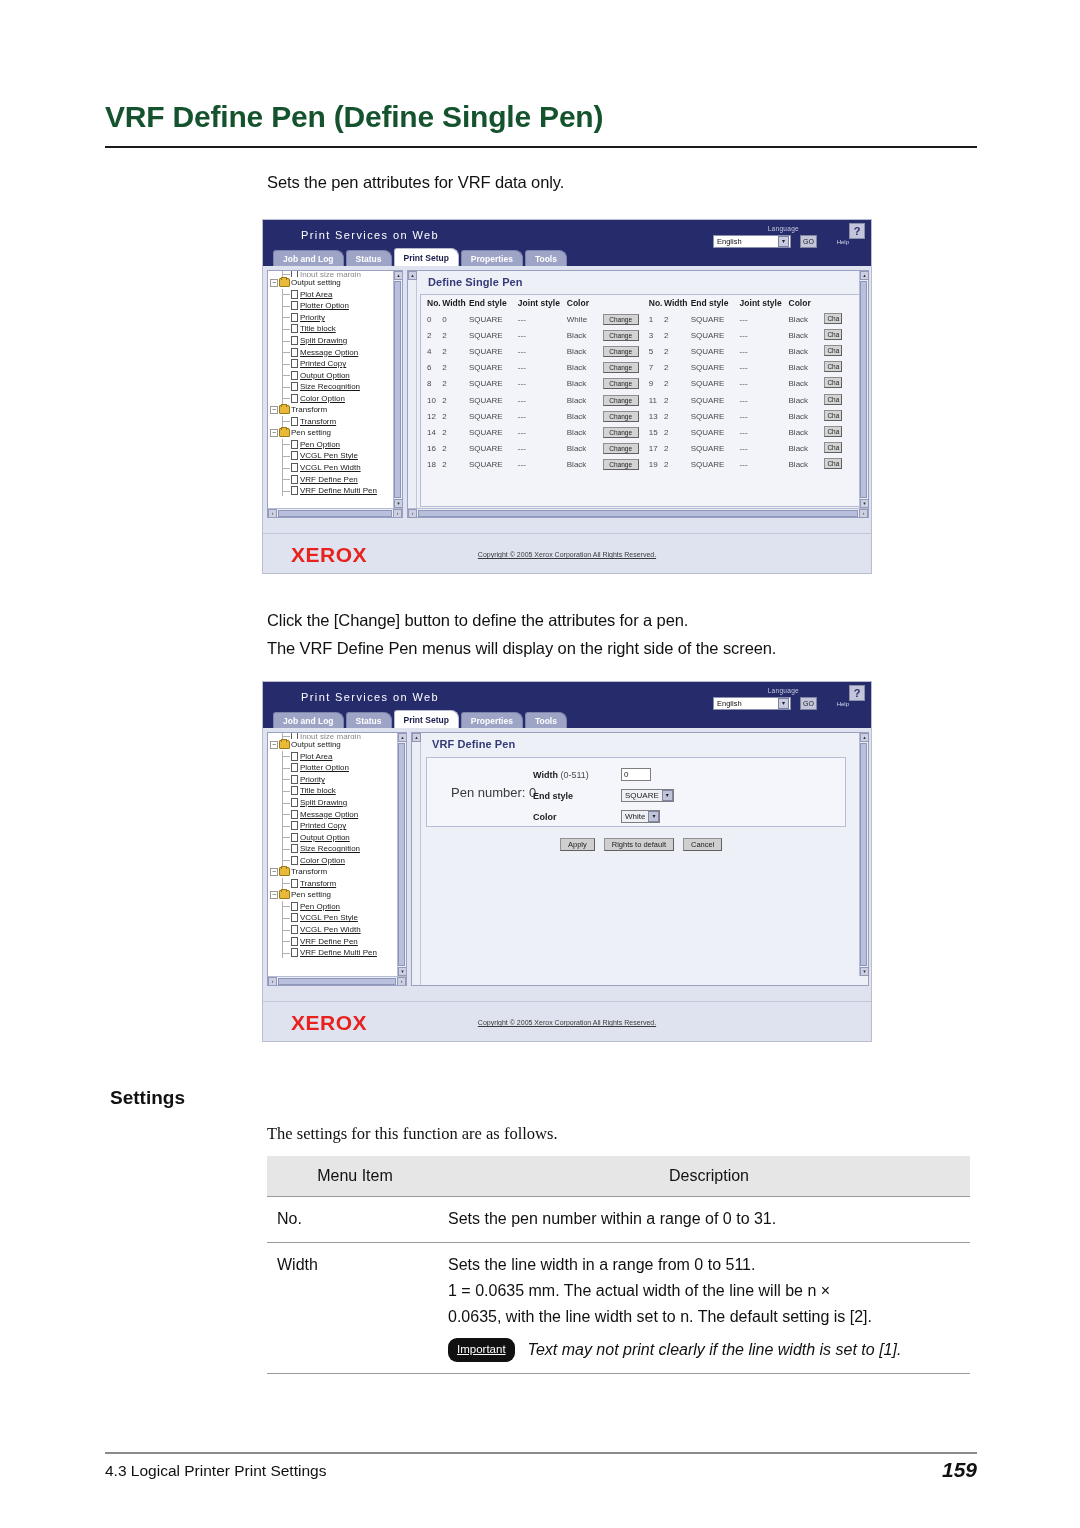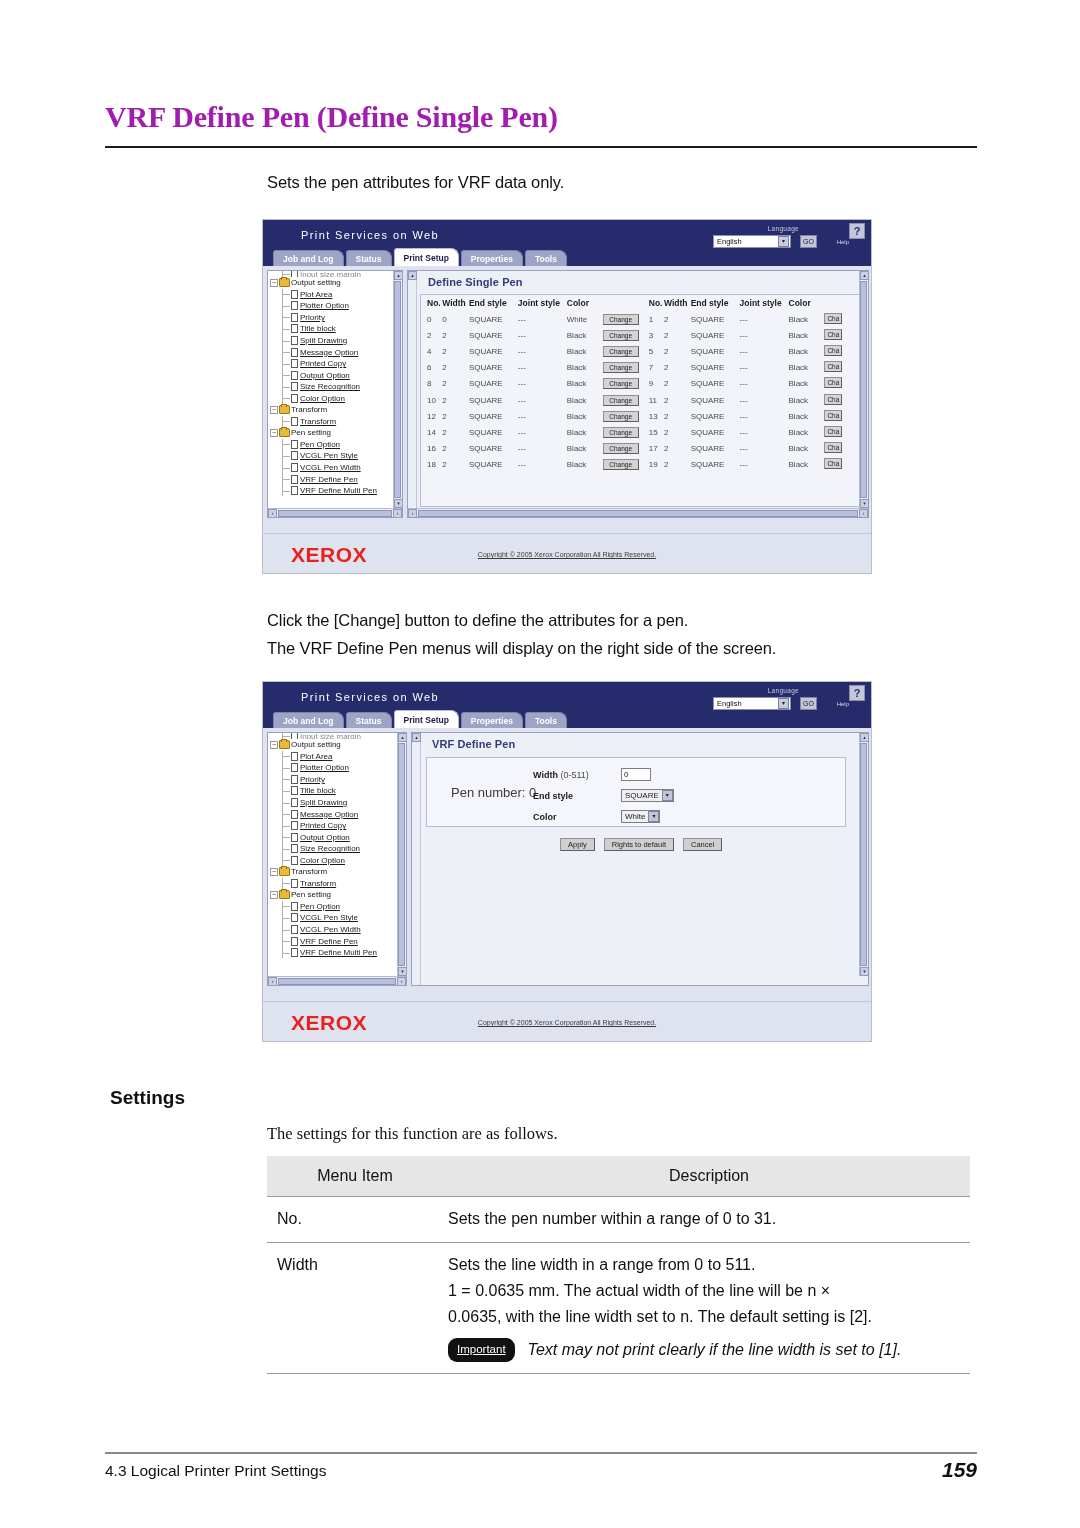--- a/index.html
+++ b/index.html
@@ -10,22 +10,21 @@
     font-family:"Liberation Sans", sans-serif;
     color:#000;
     position:relative;
     overflow:hidden;
   }
 
   
   .page-title {
     position:absolute; left:105px; top:100px; width:875px;
     font-size:30px; font-weight:bold; letter-spacing:-0.2px;
-    color:#a21caf;
-    font-family:Liberation Serif, serif;
+    color:#14532d;
   }
   .title-rule {
     position:absolute; left:105px; top:146px; width:872px; height:2px;
     background:#1a1a1a;
   }
 
   .body-text {
     position:absolute;
     font-size:16.5px;
     color:#111;

